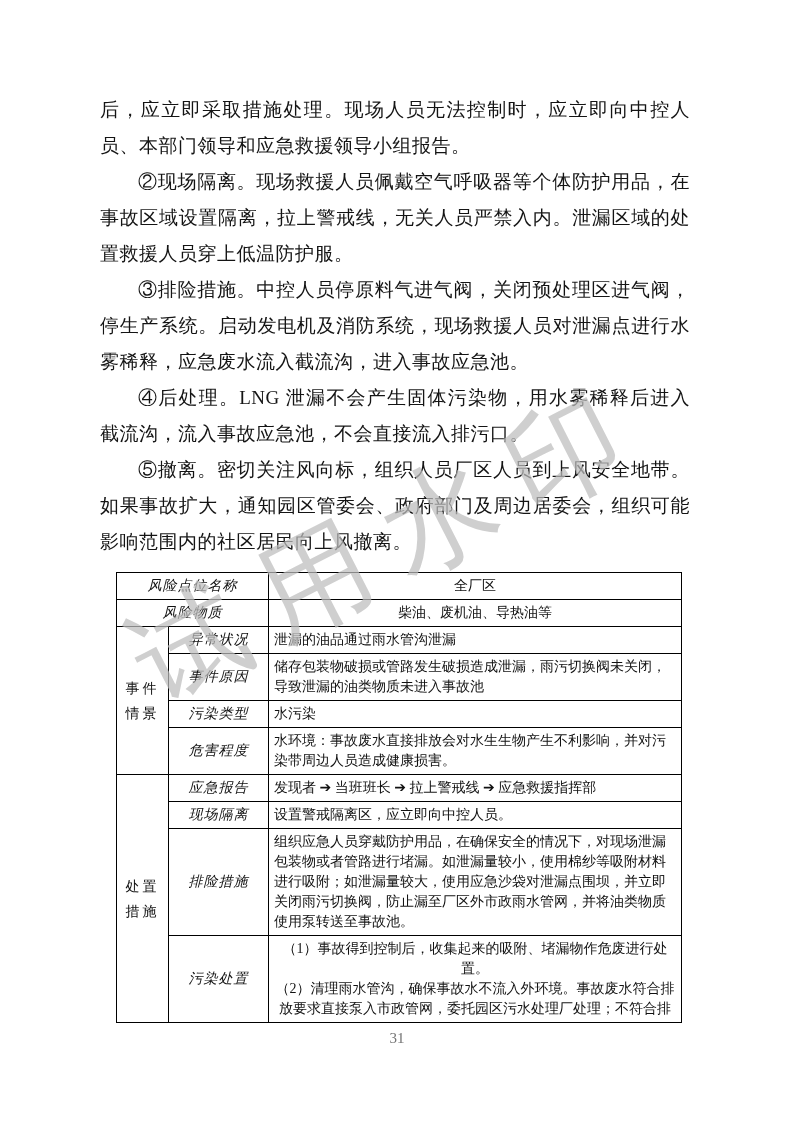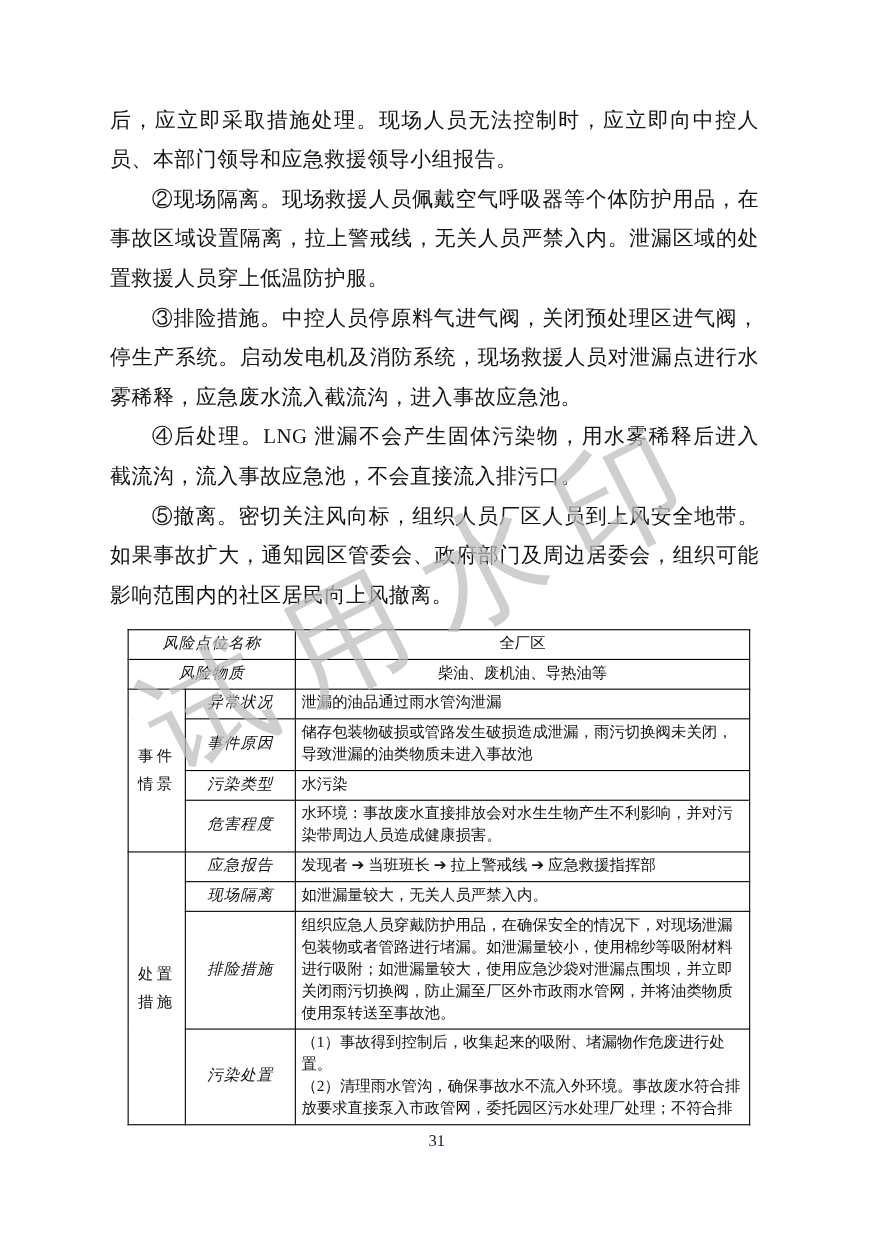--- a/index.html
+++ b/index.html
@@ -48,28 +48,28 @@
     letter-spacing:1px;
     font-style:italic;
   }
   table.risk td.grp{
     text-align:center;
     letter-spacing:3px;
     line-height:25px;
     padding:3px 2px;
   }
   table.risk td.ctr{text-align:center;}
-  table.risk td .sub{margin:0;}
+  table.risk td .sub{margin:0;text-align:center;}
   .page-number{
     position:absolute;
     left:0;right:0;
     top:1030px;
     text-align:center;
     font-size:15px;
-    color:#0f172a;
+    color:#737373;
   }
   .watermark{
     position:absolute;
     left:140px;top:612px;
     height:116px;line-height:116px;
     font-size:112px;
     letter-spacing:28px;
     color:#bdbdbd;
     opacity:0.72;
     transform:rotate(-27deg);
@@ -125,21 +125,21 @@
           <td>水环境：事故废水直接排放会对水生生物产生不利影响，并对污染带周边人员造成健康损害。</td>
         </tr>
 
         <tr>
           <td rowspan="4" class="grp">处置措施</td>
           <td class="lbl">应急报告</td>
           <td>发现者 ➔ 当班班长 ➔ 拉上警戒线 ➔ 应急救援指挥部</td>
         </tr>
         <tr>
           <td class="lbl">现场隔离</td>
-          <td>如泄漏量较大，无关人员严禁入内。</td>
+          <td>设置警戒隔离区，应立即向中控人员。</td>
         </tr>
         <tr>
           <td class="lbl">排险措施</td>
           <td>组织应急人员穿戴防护用品，在确保安全的情况下，对现场泄漏包装物或者管路进行堵漏。如泄漏量较小，使用棉纱等吸附材料进行吸附；如泄漏量较大，使用应急沙袋对泄漏点围坝，并立即关闭雨污切换阀，防止漏至厂区外市政雨水管网，并将油类物质使用泵转送至事故池。</td>
         </tr>
         <tr>
           <td class="lbl">污染处置</td>
           <td>
             <div class="sub">（1）事故得到控制后，收集起来的吸附、堵漏物作危废进行处置。</div>
             <div class="sub">（2）清理雨水管沟，确保事故水不流入外环境。事故废水符合排放要求直接泵入市政管网，委托园区污水处理厂处理；不符合排</div>

